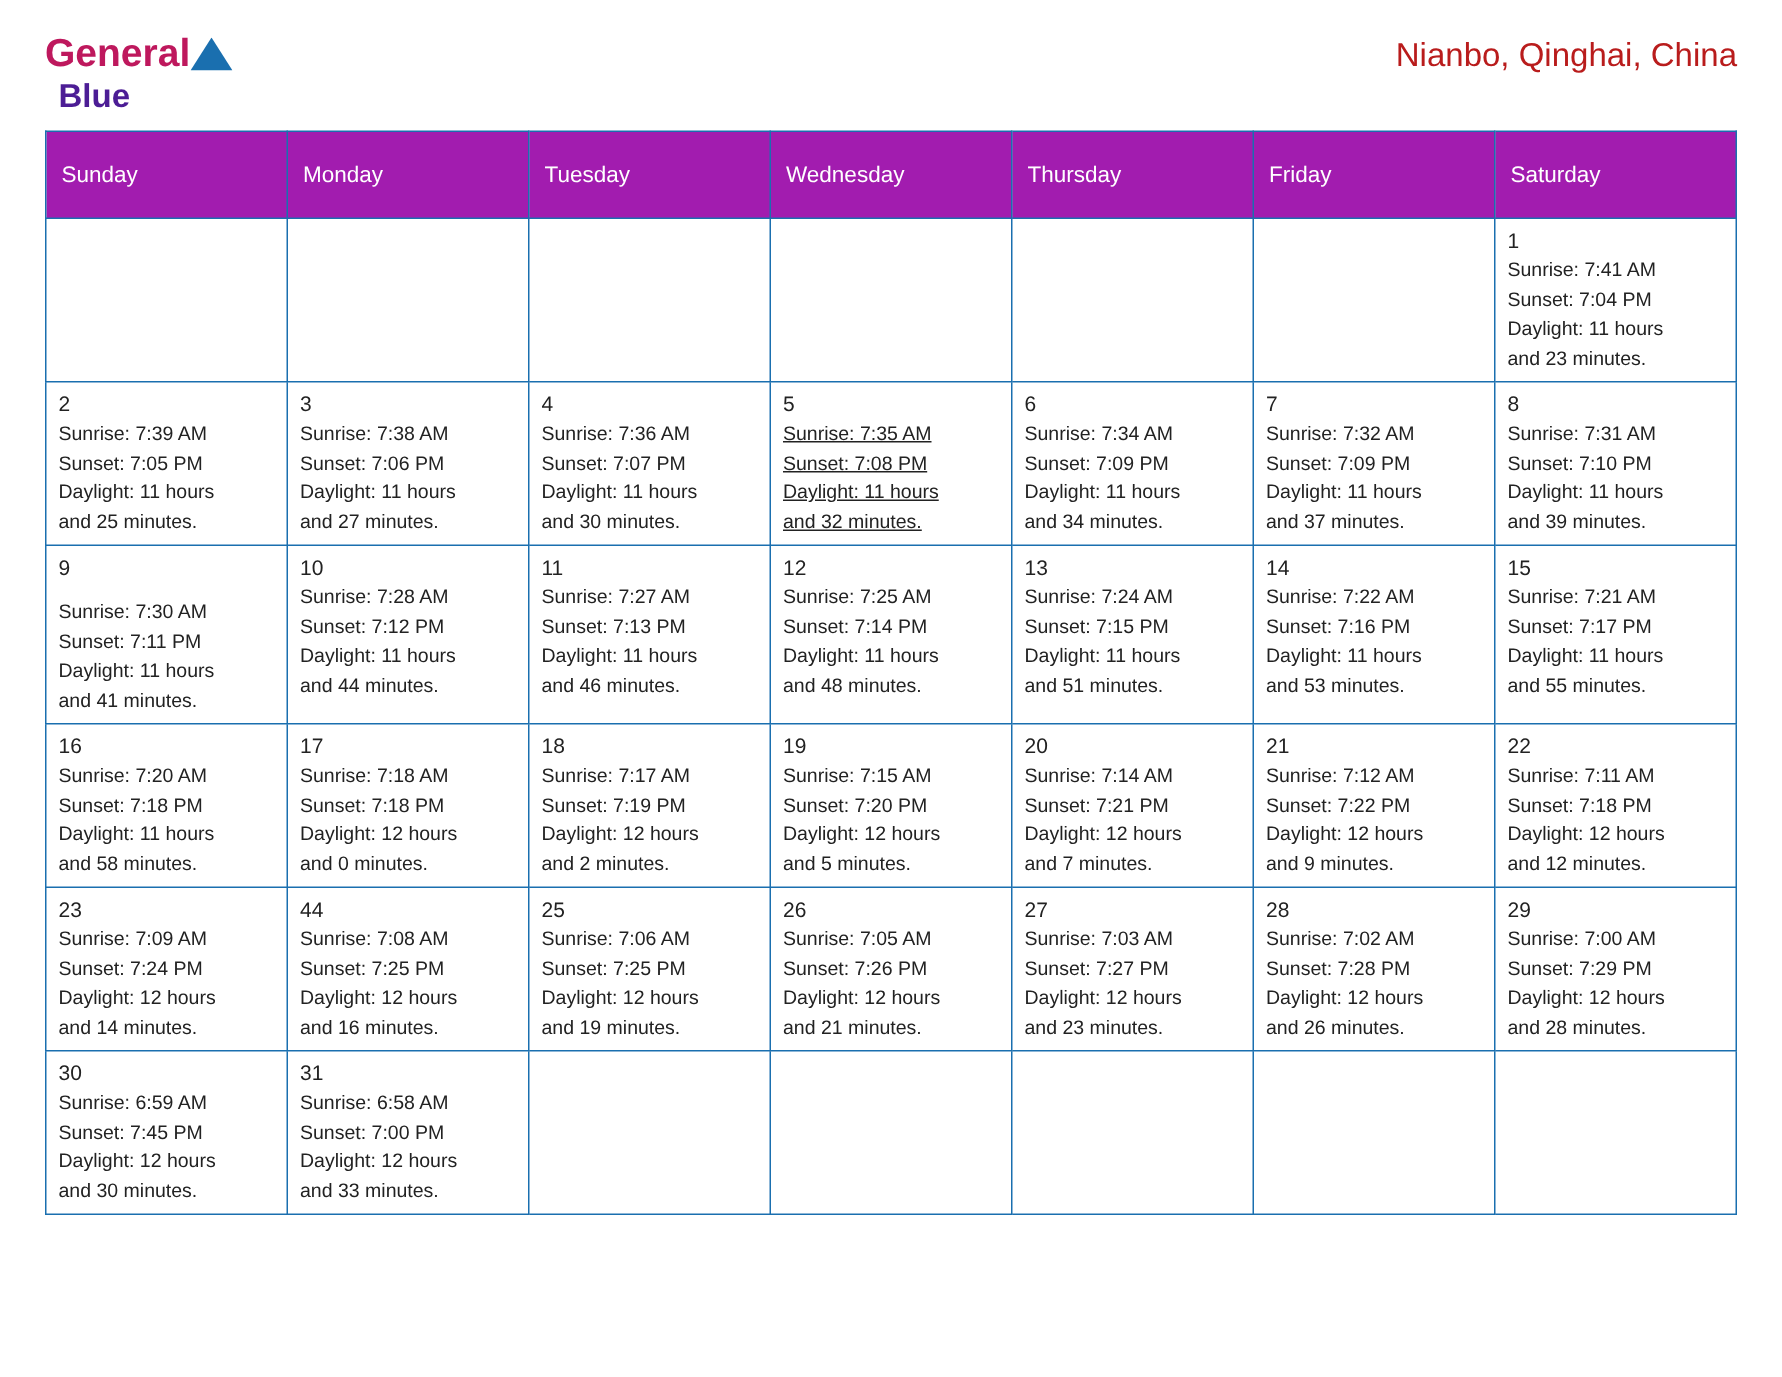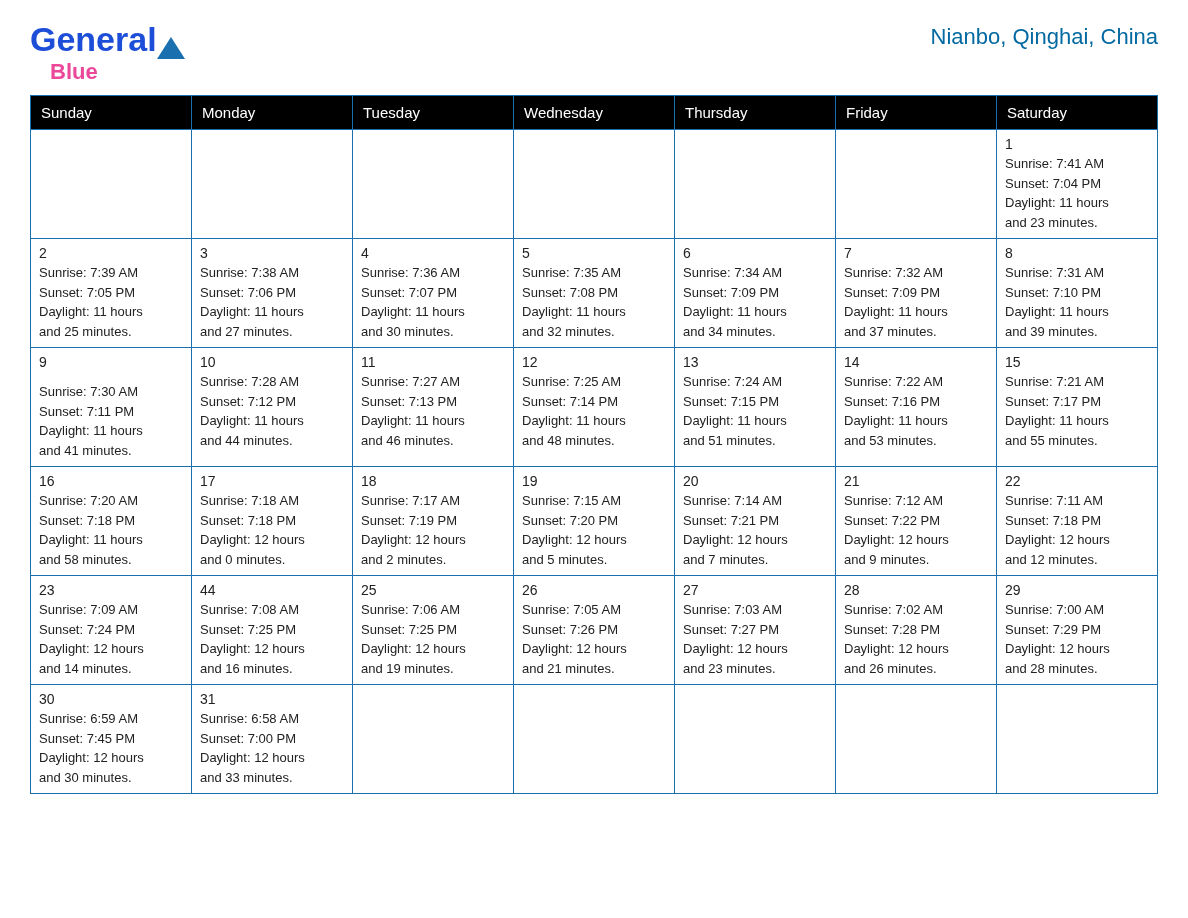--- a/index.html
+++ b/index.html
@@ -14,58 +14,58 @@
       justify-content: space-between;
       align-items: flex-start;
       margin-bottom: 10px;
     }
     .logo {
       display: flex;
       flex-direction: column;
       align-items: flex-start;
     }
     .logo-general {
-      font-size: 34px;
+      font-size: 26px;
       font-weight: bold;
-      color: #1d4ed8;
+      color: #be185d;
       display: flex;
-      align-items: flex-end;
+      align-items: center;
     }
     .logo-blue {
       font-size: 22px;
       font-weight: bold;
-      color: #ec4899;
-      margin-left: 16px;
+      color: #4c1d95;
+      margin-left: 5px;
     }
     .title-section {
       text-align: right;
     }
     .calendar-title {
       font-size: 52px;
       font-weight: normal;
       color: #222;
       line-height: 1.1;
     }
     .calendar-subtitle {
       font-size: 22px;
-      color: #0369a1;
+      color: #b91c1c;
       margin-top: 4px;
       text-align: right;
     }
     .calendar-table {
       width: 100%;
       border-collapse: collapse;
       margin-top: 8px;
     }
     .calendar-table th {
-      background-color: #000000;
+      background-color: #a21caf;
       color: #fff;
       font-size: 15px;
       font-weight: normal;
-      padding: 8px 10px;
+      padding: 20px 10px;
       text-align: left;
       border: 1px solid #1a6faf;
     }
     .calendar-table td {
       border: 1px solid #1a6faf;
       vertical-align: top;
       padding: 6px 8px;
       width: calc(100% / 7);
       min-height: 90px;
       height: 90px;
@@ -159,21 +159,21 @@
         </td>
         <td>
           <span class="day-number">4</span>
           <div class="day-info" style="white-space: pre-line;">Sunrise: 7:36 AM
 Sunset: 7:07 PM
 Daylight: 11 hours
 and 30 minutes.</div>
         </td>
         <td>
           <span class="day-number">5</span>
-          <div class="day-info" style="white-space: pre-line;">Sunrise: 7:35 AM
+          <div class="day-info" style="white-space: pre-line; text-decoration: underline;">Sunrise: 7:35 AM
 Sunset: 7:08 PM
 Daylight: 11 hours
 and 32 minutes.</div>
         </td>
         <td>
           <span class="day-number">6</span>
           <div class="day-info" style="white-space: pre-line;">Sunrise: 7:34 AM
 Sunset: 7:09 PM
 Daylight: 11 hours
 and 34 minutes.</div>

